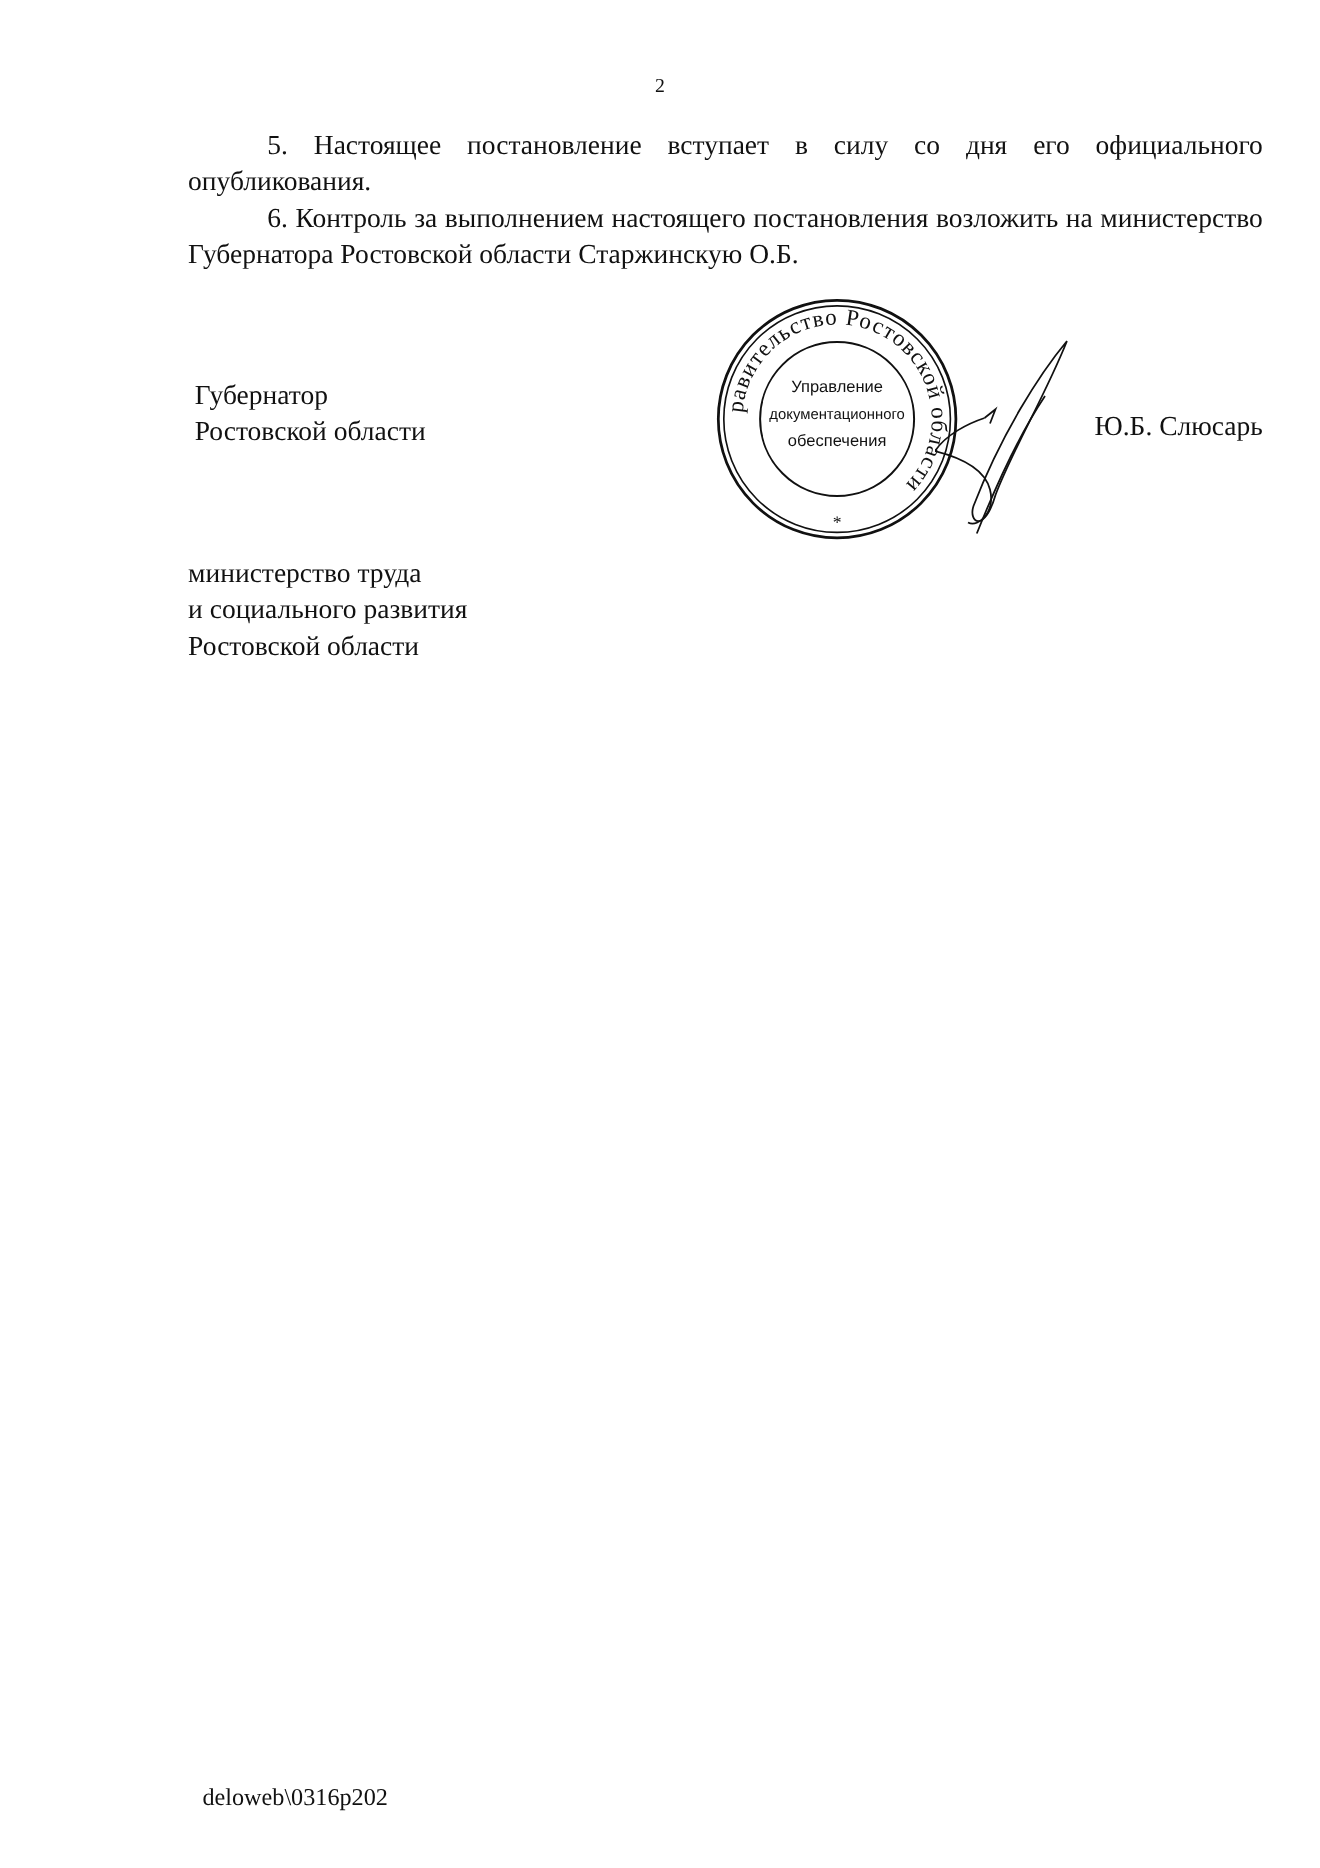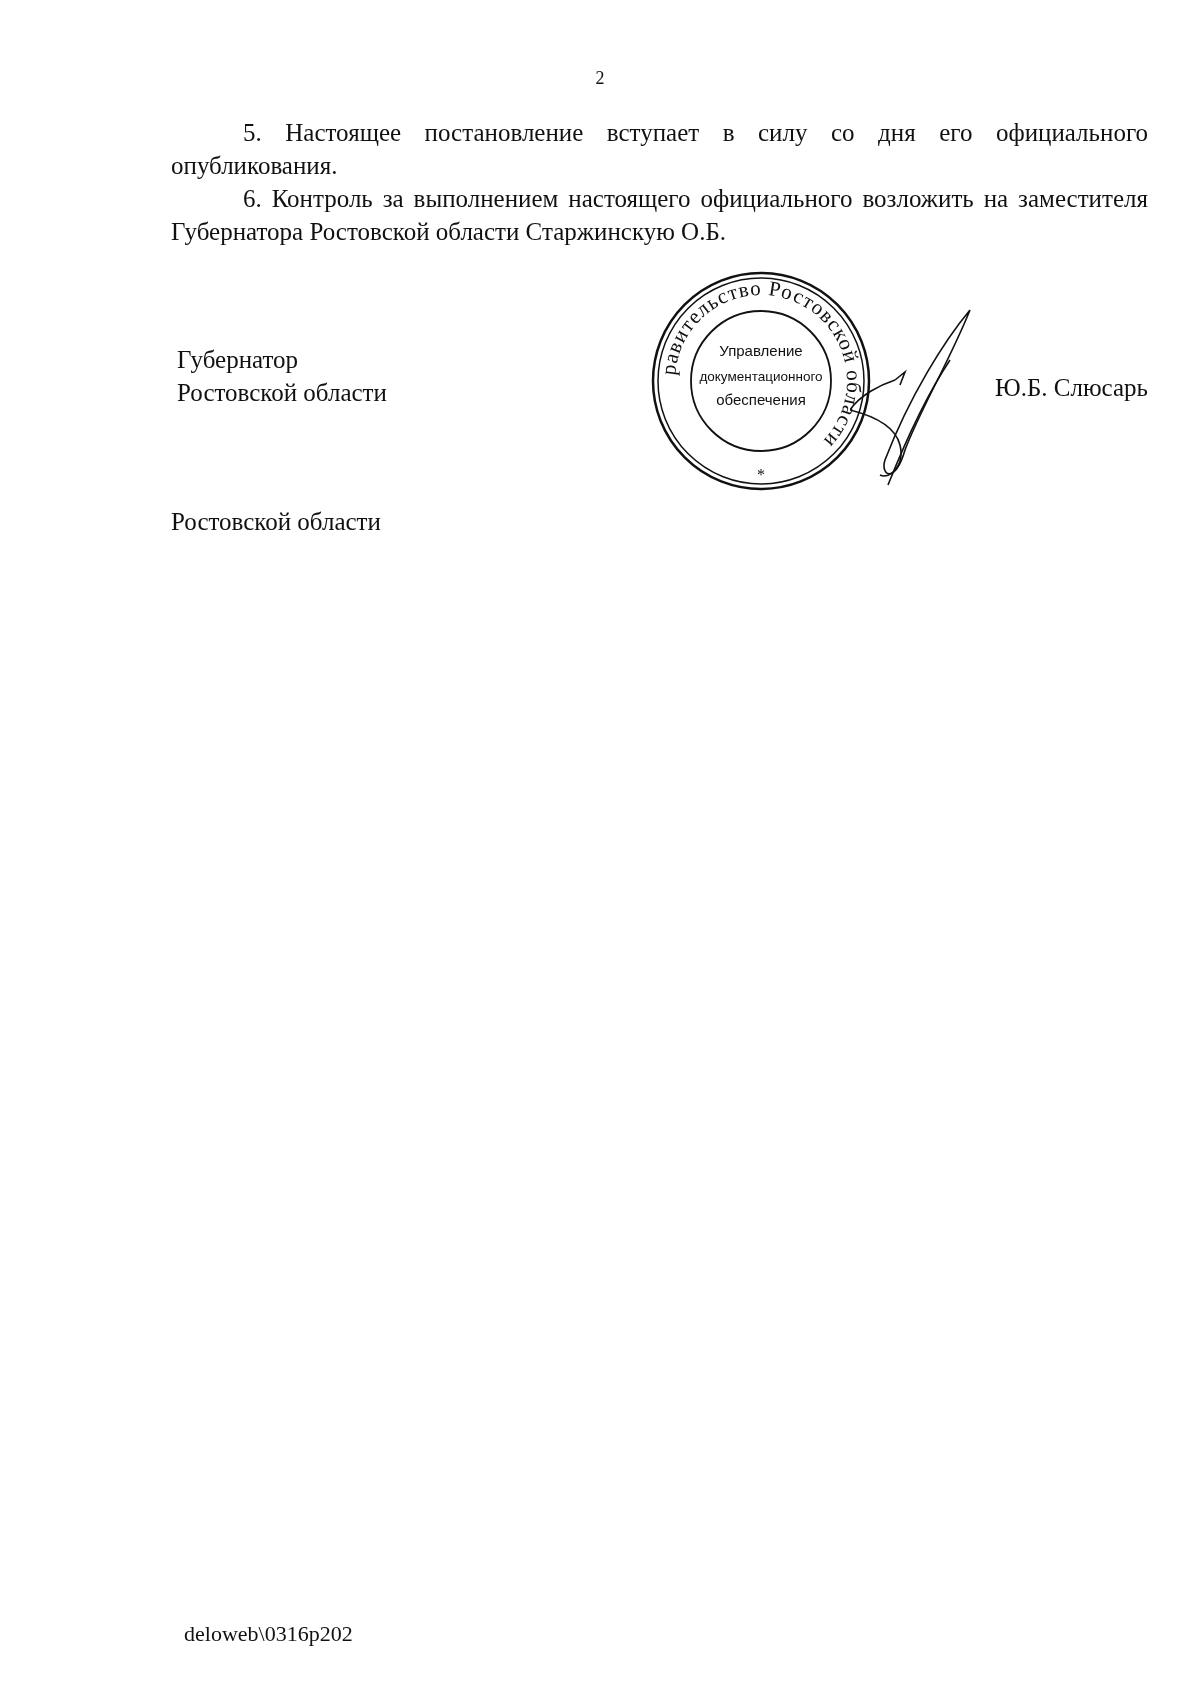--- a/index.html
+++ b/index.html
@@ -17,21 +17,21 @@
   .introducer { position: absolute; left: 171px; top: 505px; font-size: 25px; line-height: 33px; }
   .footer { position: absolute; left: 184px; top: 1621px; font-size: 22px; font-family: Liberation Serif, serif; }
 </style>
 </head>
 <body>
 
 <div class="page-num">2</div>
 
 <p class="para p5"><span class="indent"></span><span>5.</span> <span>Настоящее постановление вступает в силу со дня его официального опубликования.</span></p>
 
-<p class="para p6"><span class="indent"></span><span>6.</span> <span>Контроль за выполнением настоящего официального возложить на заместителя Губернатора Ростовской области Старжинскую О.Б.</span></p>
+<p class="para p6"><span class="indent"></span><span>6.</span> <span>Контроль за выполнением настоящего постановления возложить на министерство Губернатора Ростовской области Старжинскую О.Б.</span></p>
 
 <div class="sig-title">
   <div>Губернатор</div>
   <div>Ростовской области</div>
 </div>
 
 <svg class="stamp" viewBox="0 0 226 226">
   <defs>
     <path id="ringPath" d="M 113 113 m -86 0 a 86 86 0 1 1 172 0 a 86 86 0 1 1 -172 0"></path>
   </defs>
@@ -50,16 +50,18 @@
 <svg class="signature" viewBox="0 0 140 190">
   <path d="M 120 10 C 95 40, 60 95, 35 160 C 30 175, 45 185, 55 150 C 70 110, 100 60, 120 10" fill="none" stroke="#111" stroke-width="1.6"></path>
   <path d="M 45 80 C 30 85, 10 95, 0 110 C 20 115, 45 125, 50 145 C 55 165, 40 180, 30 175" fill="none" stroke="#111" stroke-width="1.6"></path>
   <path d="M 100 60 C 80 90, 60 130, 38 185" fill="none" stroke="#111" stroke-width="1.6"></path>
   <path d="M 45 80 L 55 72 L 50 85" fill="none" stroke="#111" stroke-width="1.6"></path>
 </svg>
 
 <div class="sig-name">Ю.Б. Слюсарь</div>
 
 <div class="introducer">
+  <div>министерство труда</div>
+  <div>и социального развития</div>
   <div>Ростовской области</div>
 </div>
 
 <div class="footer">deloweb\0316p202</div>
 
 </body></html>

